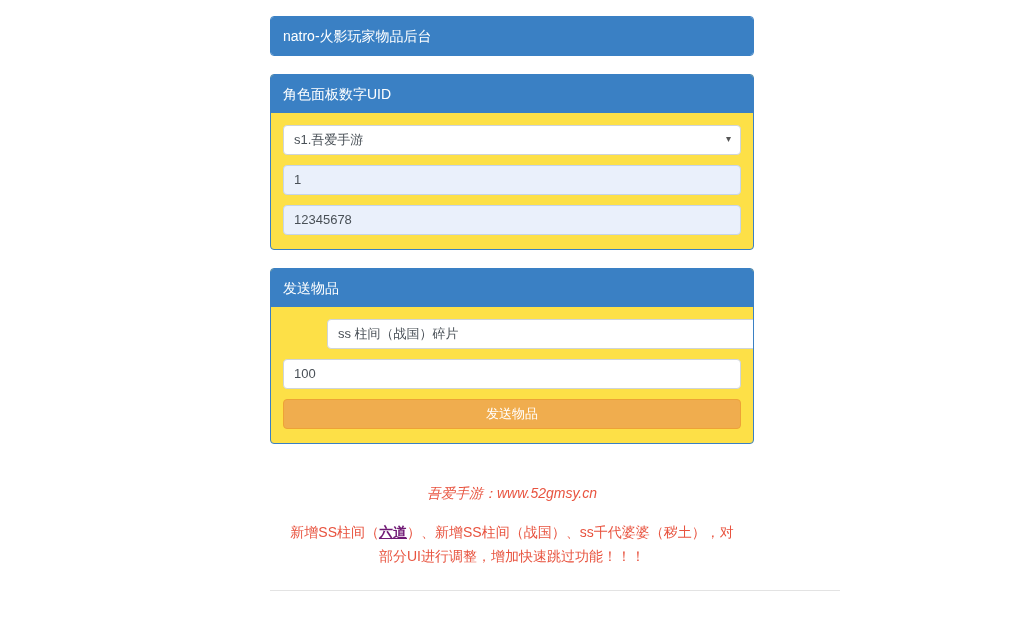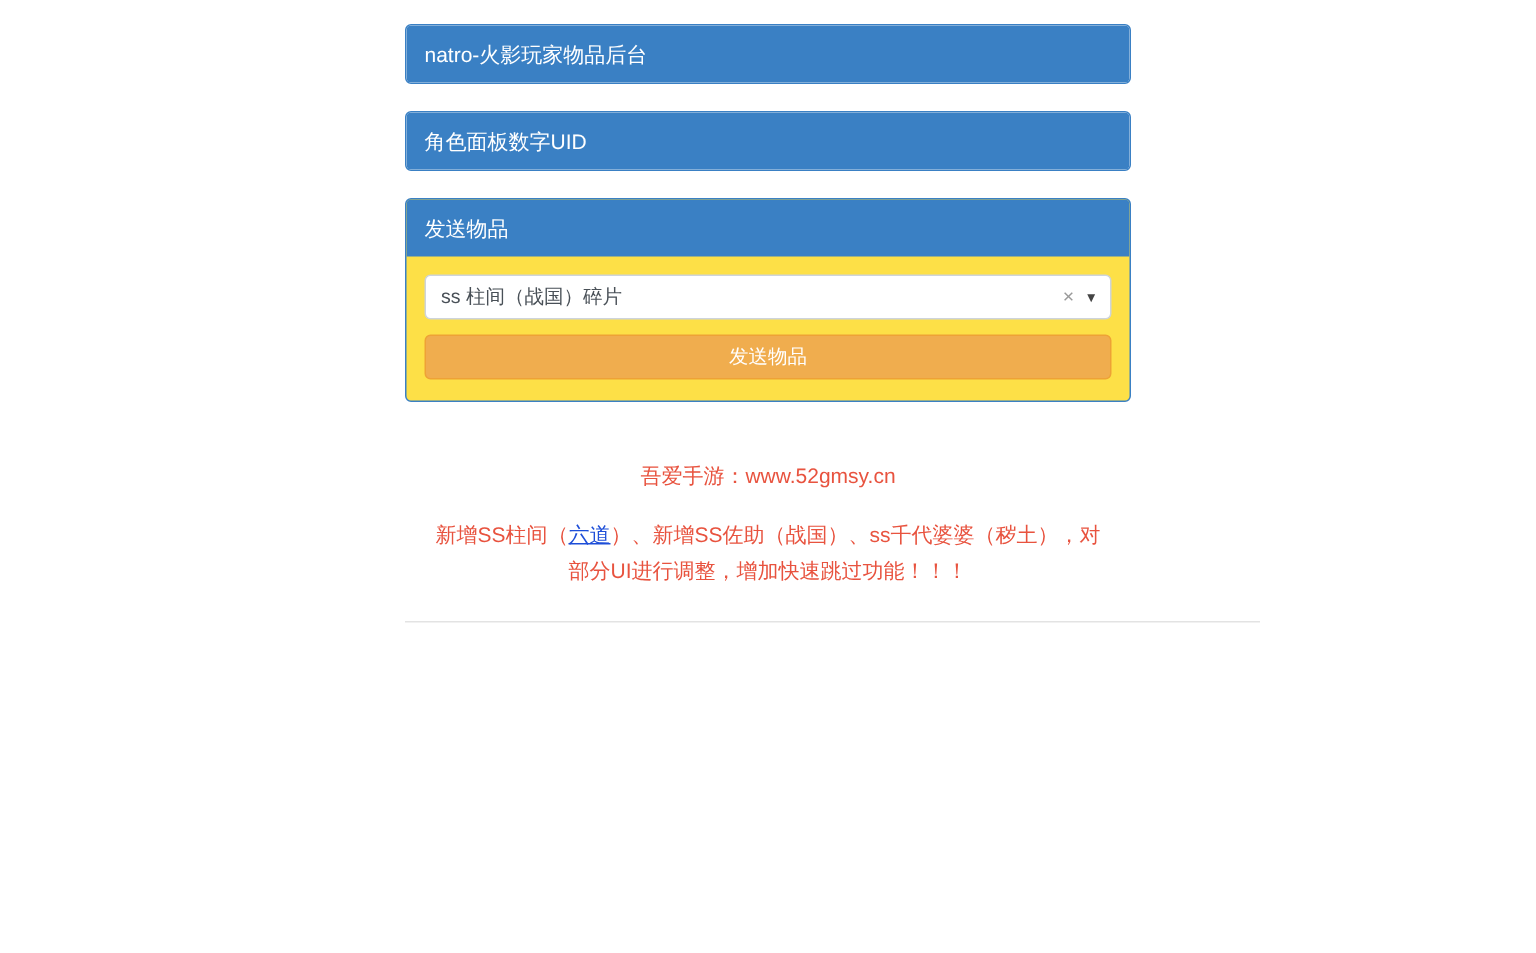--- a/index.html
+++ b/index.html
@@ -79,20 +79,21 @@
     right: 10px;
     top: 50%;
     transform: translateY(-60%);
     font-size: 10px;
     color: #555;
     pointer-events: none;
   }
   .select2 {
     position: relative;
     padding-right: 22px;
+    margin-left: 44px;
   }
   .select2-actions {
     position: absolute;
     right: 8px;
     top: 0;
     height: 100%;
     display: flex;
     align-items: center;
     gap: 7px;
     font-size: 12px;
@@ -128,64 +129,75 @@
   .footer {
     margin-top: 38px;
     text-align: center;
     color: #e8533f;
     font-size: 14px;
     line-height: 22px;
   }
   .footer-site {
     font-size: 14px;
     margin-bottom: 16px;
+    font-style: italic;
   }
   .footer-note {
     font-size: 14px;
     line-height: 24px;
     padding: 0 20px;
   }
   .footer-link {
-    color: #1d4ed8;
+    color: #701a75;
     text-decoration: underline;
+    font-weight: bold;
   }
   .divider {
     width: 570px;
     margin: 22px auto 0 auto;
     border-top: 1px solid #e3e3e3;
   }
 </style>
 </head>
 <body>
 
 <div class="page">
   <div class="container">
 
     <div class="panel-title-only">
       <div class="panel-header">natro-火影玩家物品后台</div>
     </div>
 
     <div class="panel">
       <div class="panel-header">角色面板数字UID</div>
+      <div class="panel-body">
+        <div class="select-wrap">
+          <div class="form-control">s1.吾爱手游</div>
+          <span class="select-caret">▾</span>
+        </div>
+        <div class="form-control filled">1</div>
+        <div class="form-control filled">12345678</div>
+      </div>
     </div>
 
     <div class="panel">
       <div class="panel-header">发送物品</div>
       <div class="panel-body">
         <div class="form-control select2">
           <span>ss 柱间（战国）碎片</span>
           <span class="select2-actions">
             <span class="select2-clear">×</span>
             <span class="select2-arrow">▼</span>
           </span>
         </div>
+        <div class="form-control">100</div>
         <div class="btn-send">发送物品</div>
       </div>
     </div>
 
     <div class="footer">
       <div class="footer-site">吾爱手游：www.52gmsy.cn</div>
-      <div class="footer-note"><span>新增SS柱间（</span><span class="footer-link">六道</span><span>）、新增SS佐助（战国）、ss千代婆婆（秽土），对部分UI进行调整，增加快速跳过功能！！！</span></div>
+      <div class="footer-note"><span>新增SS柱间（</span><span class="footer-link">六道</span><span>）、新增SS柱间（战国）、ss千代婆婆（秽土），对部分UI进行调整，增加快速跳过功能！！！</span></div>
     </div>
 
     <div class="divider"></div>
   </div>
 </div>
 
 </body></html>

